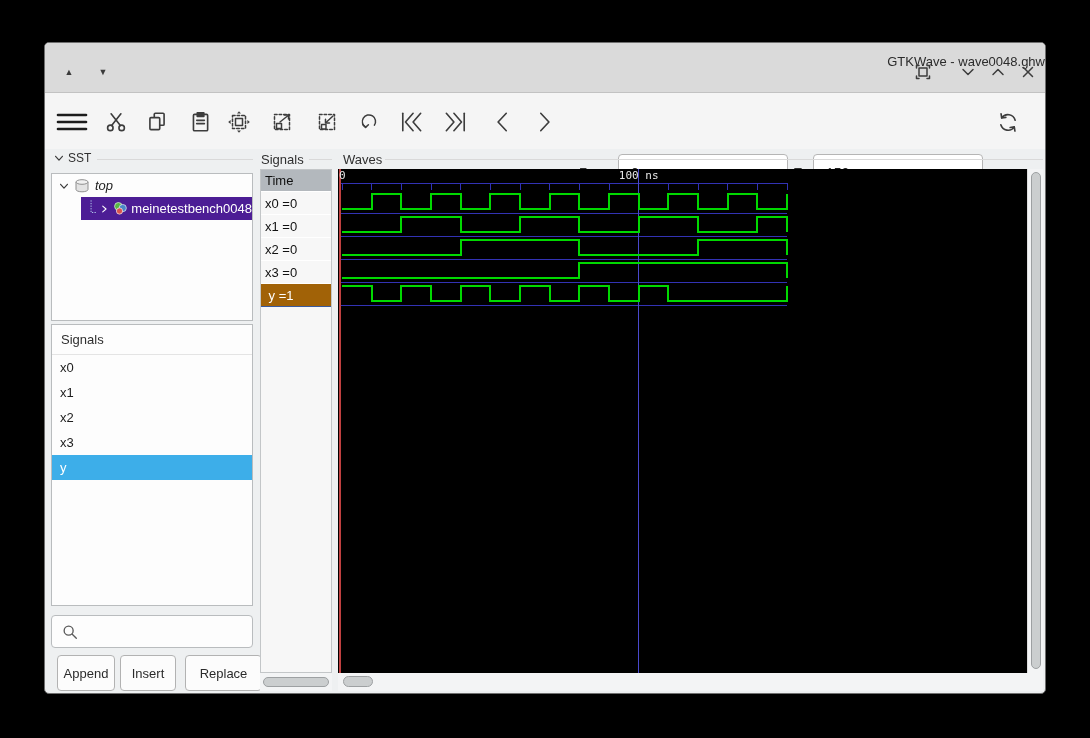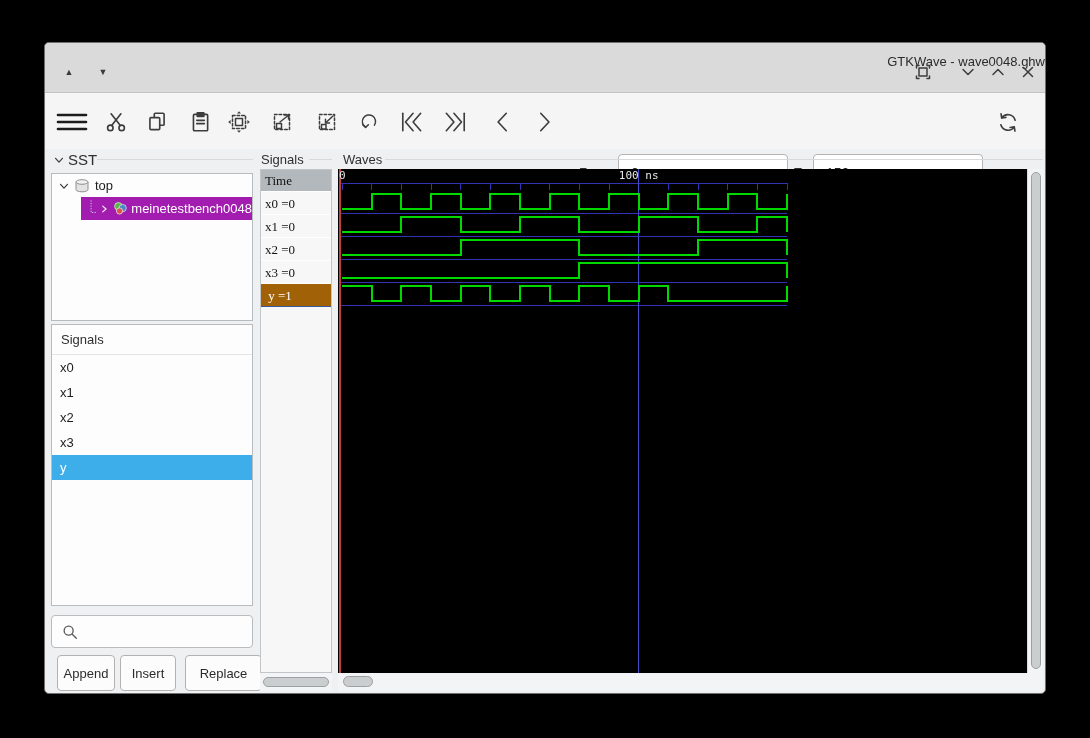--- a/index.html
+++ b/index.html
@@ -13,35 +13,35 @@
   .tb-btn { position:absolute; top:17px; width:24px; height:24px; display:flex; align-items:center; justify-content:center; color:#3a3a3a; cursor:default; }
   .tri { font-size:9px; color:#3a3a3a; }
   
   .toolbar { position:absolute; left:0; top:50px; width:100%; height:56px; background:#f5f5f5; }
   .ticon { position:absolute; top:17px; width:24px; height:24px; }
   .tlabel { position:absolute; top:72px; font-size:13px; color:#333; }
   .tinput { position:absolute; top:61px; width:170px; height:37px; background:#fff; border:1px solid #b5b5b5; border-radius:4px;
             font-size:14px; color:#222; padding-left:12px; font-family:"Liberation Sans",sans-serif; outline:none; }
   svg.icon { stroke:#3d3d3d; fill:none; stroke-width:1.5; stroke-linecap:round; stroke-linejoin:round; }
   
-  .sst-header { position:absolute; left:8px; top:108px; font-size:15px; color:#2f2f2f; display:flex; align-items:center; gap:3px; }
+  .sst-header { position:absolute; left:8px; top:108px; font-size:12px; color:#2f2f2f; display:flex; align-items:center; gap:3px; }
   .frame-line { position:absolute; height:1px; background:#d9d9d9; }
   .panel { position:absolute; background:#fdfdfd; border:1px solid #b9bcbe; }
   .tree-row { position:relative; height:23px; display:flex; align-items:center; font-size:13px; color:#1d1d1d; }
-  .tree-row.sel { background:#a21caf; color:#fff;margin-left:29px; }
+  .tree-row.sel { background:#4c1d95; color:#fff;margin-left:29px; }
   .list-hd { height:30px; line-height:30px; padding-left:9px; font-size:13px; color:#2f2f2f; border-bottom:1px solid #e4e4e4; }
   .sig-row { height:25px; line-height:25px; padding-left:8px; font-size:13px; color:#1d1d1d; }
   .sig-row.sel { background:#3daee9; color:#fff; }
   .search-box { position:absolute; left:6px; top:572px; width:202px; height:33px; background:#fdfdfd; border:1px solid #b9bcbe; border-radius:4px; }
   .btn { position:absolute; top:612px; height:36px; background:#fcfcfc; border:1px solid #b2b2b2; border-radius:4px;
          font-size:13px; color:#2b2b2b; font-family:"Liberation Sans",sans-serif; }
   
   .frame-label { position:absolute; top:109px; font-size:13px; color:#2f2f2f; }
   .mid-list { position:absolute; left:215px; top:126px; width:72px; height:504px; background:#f7f7f7; border:1px solid #c3c6c8; }
-  .mrow { font-family:Liberation Serif, serif; font-size:13px; color:#111; height:23px; line-height:23px; padding-left:4px; border-bottom:1px solid #fff; white-space:pre; }
+  .mrow { font-family:Liberation Sans, sans-serif; font-size:13px; color:#111; height:23px; line-height:23px; padding-left:4px; border-bottom:1px solid #fff; white-space:pre; }
   .mrow.time { height:22px; line-height:22px; background:#b3b8bd; color:#101010; }
   .mrow.sel { background:#a16207; color:#fff; border-bottom-color:#3a5a9e; }
   
   .wave-area { position:absolute; left:293px; top:126px; width:689px; height:504px; background:#000; }
   .vscroll { position:absolute; left:982px; top:126px; width:16px; height:504px; background:#f3f4f5; border-left:1px solid #dcdcdc; }
   .vthumb { position:absolute; left:3px; top:3px; width:10px; height:497px; background:#cbcecf; border:1px solid #9da0a2; border-radius:6px; }
   .hscroll-w { position:absolute; left:293px; top:630px; width:705px; height:18px; background:#f3f4f5; }
   .hthumb { position:absolute; background:#cbcecf; border:1px solid #9da0a2; border-radius:6px; }
   .hscroll-m { position:absolute; left:215px; top:630px; width:72px; height:18px; background:#f3f4f5; }
 </style>
@@ -195,21 +195,21 @@
 
   <div class="panel" style="left:6px; top:130px; width:202px; height:148px;">
     <div class="tree-row">
       <svg class="icon" width="12" height="12" viewBox="0 0 14 14" style="margin-left:6px; stroke-width:1.4;">
           <path d="M3 5 L7 9.5 L11 5"></path>
         </svg>
       <svg width="16" height="16" viewBox="0 0 16 16" style="margin-left:4px;">
         <path d="M2 4 V11.5 A6 2.3 0 0 0 14 11.5 V4" fill="#e3e3e3" stroke="#8f8f8f" stroke-width="1"></path>
         <ellipse cx="8" cy="4" rx="6" ry="2.3" fill="#f0f0f0" stroke="#8f8f8f" stroke-width="1"></ellipse>
       </svg>
-      <span style="margin-left:5px;">top</span>
+      <span style="margin-left:5px;font-style:italic;">top</span>
     </div>
     <div class="tree-row sel">
       <svg width="14" height="20" viewBox="0 0 14 20" style="margin-left:4px;">
         <path d="M7 0 V14 H13" stroke="#bfe3f7" stroke-width="1" stroke-dasharray="1.5 1.5" fill="none"></path>
       </svg>
       <svg class="icon" width="12" height="12" viewBox="0 0 14 14" style="stroke:#fff; margin-left:2px; stroke-width:1.4;">
           <path d="M5 3 L9.5 7 L5 11"></path>
         </svg>
       <svg width="17" height="17" viewBox="0 0 17 17" style="margin-left:3px;">
         <circle cx="6.2" cy="6" r="4.4" fill="#58b944" stroke="#e9f5e6" stroke-width="0.8"></circle>

